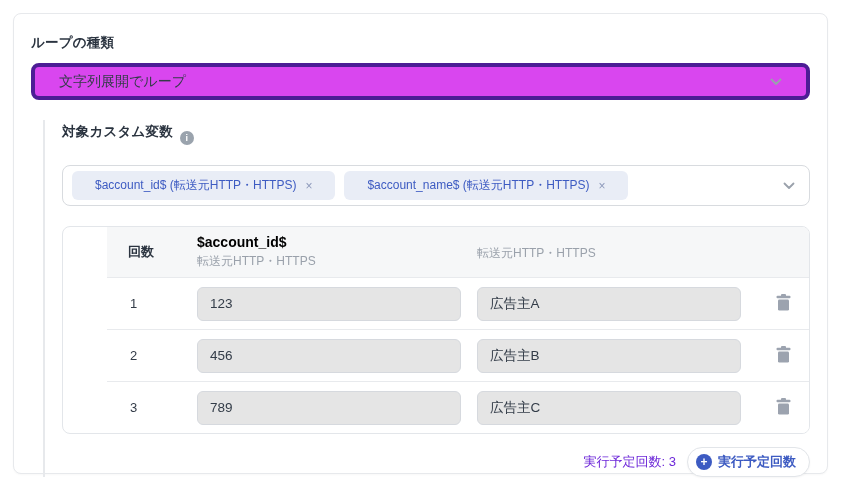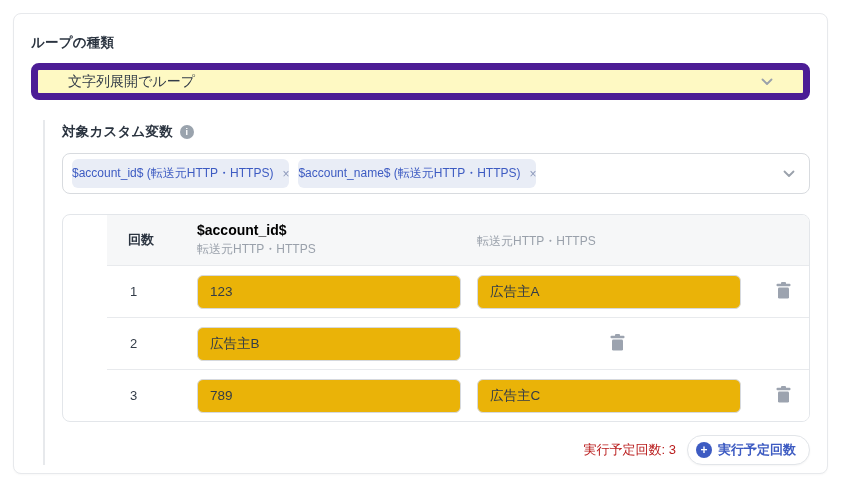--- a/index.html
+++ b/index.html
@@ -17,50 +17,50 @@
     border-radius: 8px;
     box-shadow: 0 1px 2px rgba(0,0,0,0.03);
     padding: 20px 17px 24px 17px;
   }
   .field-label {
     font-size: 13.5px; font-weight: bold; color: #2b3440;
     margin-bottom: 11px; letter-spacing: .2px;
   }
   .select-box {
     height: 37px; width: 100%;
-    border: 7px solid #4c1d95; border-radius: 8px;
-    background: #fef9c3;
+    border: 4px solid #4c1d95; border-radius: 8px;
+    background: #d946ef;
     display: flex; align-items: center; justify-content: space-between;
-    padding: 0 30px; font-size: 14px; color: #333c48;
+    padding: 0 24px; font-size: 14px; color: #333c48;
     cursor: pointer;
   }
   .chevron { flex: 0 0 auto; display: flex; }
   .nested {
     margin: 20px 0 0 12px;
     border-left: 2px solid #e7e9ec;
     padding-left: 17px; padding-top: 3px;
   }
   .label-row { display: flex; align-items: center; gap: 7px; margin-bottom: 12px; }
-  .label-row .field-label { margin-bottom: 0; text-align: right; }
+  .label-row .field-label { margin-bottom: 12px; text-align: right; }
   .info-circle {
     width: 14px; height: 14px; border-radius: 50%;
     background: #9aa3ad; color: #ffffff;
     font-size: 9px; font-weight: bold; font-style: normal;
     display: inline-flex; align-items: center; justify-content: center;
   }
   .multiselect {
     min-height: 40px; width: 100%;
     border: 1px solid #d8dbdf; border-radius: 8px;
     background: #ffffff;
     display: flex; align-items: center; gap: 9px;
     padding: 5px 14px 5px 9px; cursor: pointer;
   }
   .tag {
     background: #e9edf6; color: #3d5bc2;
-    border-radius: 6px; padding: 6px 0;
+    border-radius: 6px; padding: 6px 23px;
     font-size: 12px; display: inline-flex; align-items: center; gap: 9px;
     white-space: nowrap;
   }
   .tag .tag-close { color: #8d99bb; font-size: 12px; cursor: pointer; font-style: normal; }
   .multiselect .chevron { margin-left: auto; }
   .loop-table {
     margin-top: 20px;
     border: 1px solid #e3e6ea; border-radius: 8px;
     overflow: hidden; background: #ffffff; padding-left: 44px;
   }
@@ -70,29 +70,29 @@
   .col-title { font-size: 14px; font-weight: bold; color: #000000; }
   .col-sub { font-size: 12px; color: #9aa1ab; margin-top: 3px; }
   .trow + .trow { border-top: 1px solid #e8eaed; }
   .tbody-row { min-height: 52px; background: #ffffff; }
   .tbody-row .cell-count { padding-left: 23px; font-size: 13px; color: #333c48; }
   .cell-input { padding-right: 16px; }
   .cell-input input {
     width: 100%; height: 34px;
     border: 1px solid #d6d9de; border-radius: 6px;
     padding: 0 12px; font-size: 13.5px; color: #333c48;
-    font-family: inherit; background: #eab308; outline: none;
+    font-family: inherit; background: #e5e5e5; outline: none;
   }
   .cell-trash { display: flex; justify-content: center; }
   .trash-btn { background: none; border: none; cursor: pointer; display: flex; padding: 4px; }
   .footer {
     margin-top: 13px;
     display: flex; justify-content: flex-end; align-items: center; gap: 11px;
   }
-  .planned-count { font-size: 13px; color: #b91c1c; }
+  .planned-count { font-size: 13px; color: #6d28d9; }
   .add-loop-btn {
     display: inline-flex; align-items: center; gap: 6px;
     background: #ffffff; border: 1px solid #e2e5e9; border-radius: 999px;
     padding: 5px 13px 5px 8px; cursor: pointer;
     font-family: inherit; font-size: 13px; font-weight: bold; color: #3d5bc2;
     box-shadow: 0 1px 2px rgba(0,0,0,0.04);
   }
   .plus-circle {
     width: 16px; height: 16px; border-radius: 50%;
     background: #3d5bc2; color: #ffffff;
@@ -170,20 +170,23 @@
                   <rect x="2" y="5.6" width="11" height="11" rx="1.4" fill="#9ca3af"></rect>
                 </svg>
             </span>
           </button>
         </div>
       </div>
 
       <div class="trow tbody-row">
         <div class="cell-count">2</div>
         <div class="cell-input">
+          <input type="text" value="456" style="">
+        </div>
+        <div class="cell-input">
           <input type="text" value="広告主B" style="">
         </div>
         <div class="cell-trash">
           <button class="trash-btn">
             <span>
               <svg width="15" height="17" viewBox="0 0 15 17">
                   <rect x="5" y="0" width="5" height="3" rx="1" fill="#9ca3af"></rect>
                   <rect x="0.5" y="1.8" width="14" height="2.4" rx="1" fill="#9ca3af"></rect>
                   <rect x="2" y="5.6" width="11" height="11" rx="1.4" fill="#9ca3af"></rect>
                 </svg>

